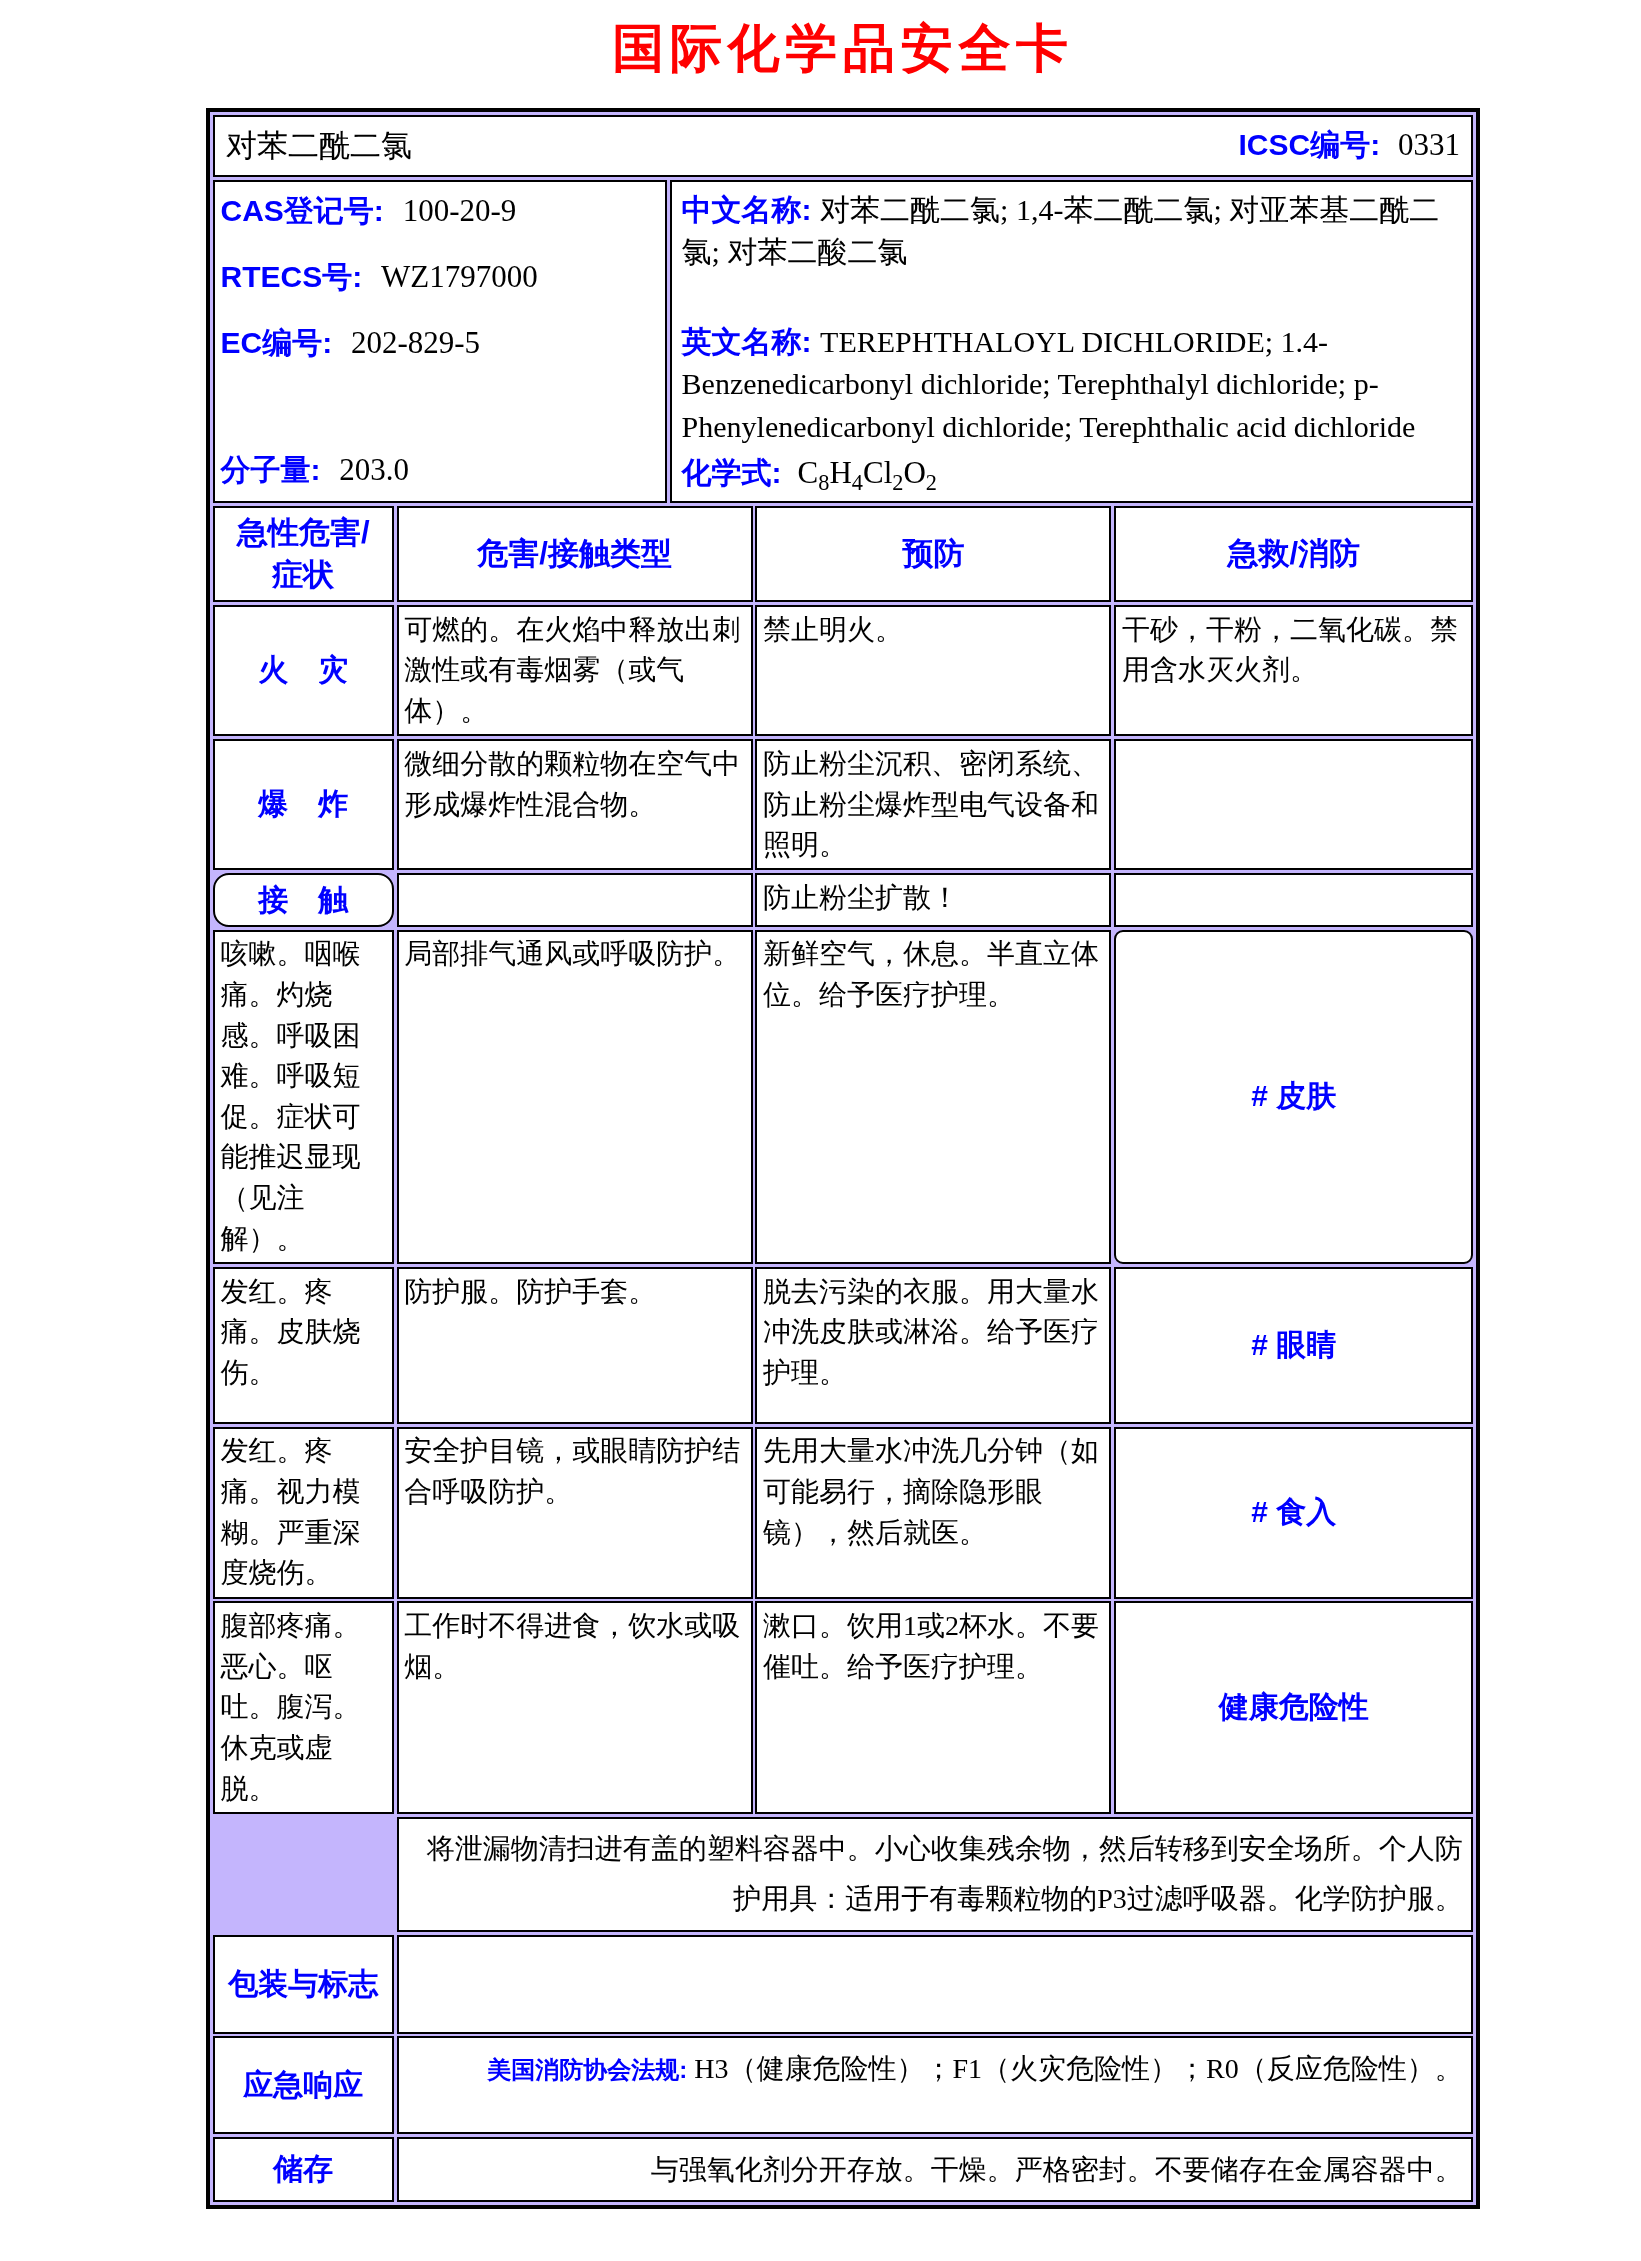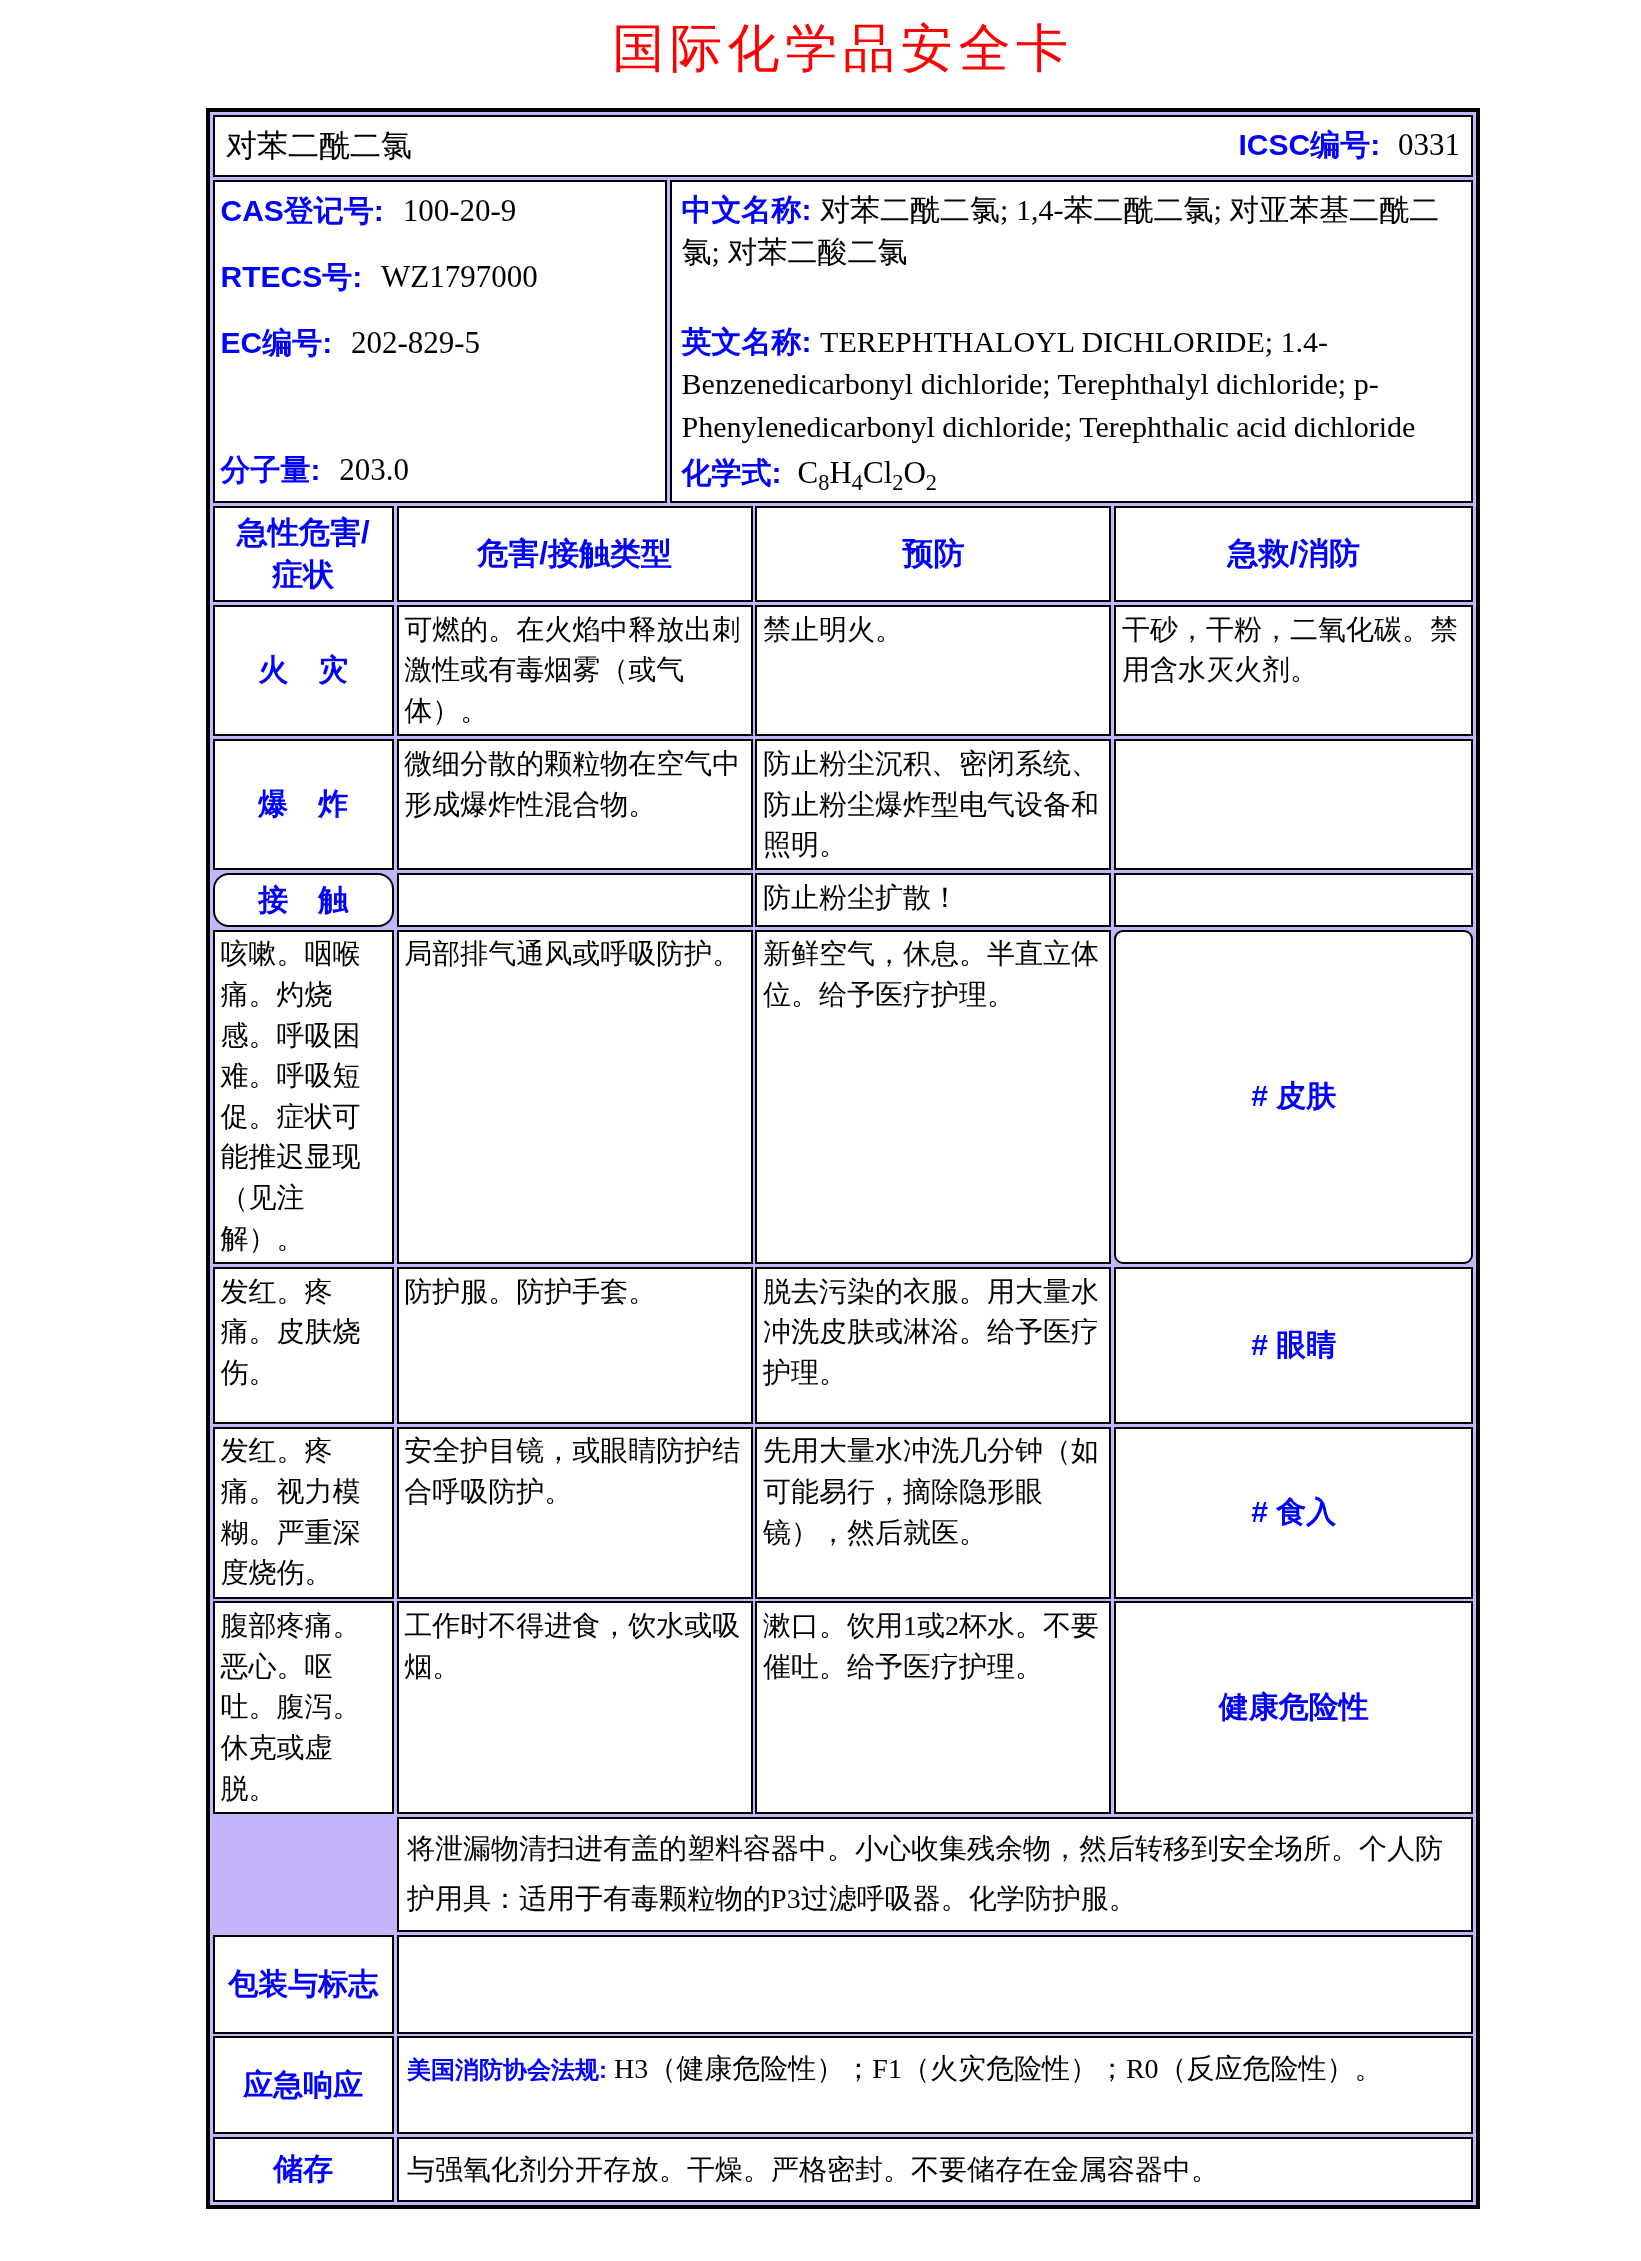--- a/index.html
+++ b/index.html
@@ -9,21 +9,21 @@
     min-height: 2261px;
     font-family: "Liberation Serif", "DejaVu Serif", serif;
     color: #000000;
   }
   .page { padding-top: 14px; }
   .title {
     width: 1274px;
     margin-left: 206px;
     text-align: center;
     font-family: "Liberation Serif", "DejaVu Serif", serif;
-    font-weight: normal;
+    font-weight: bold;
     font-size: 52px;
     letter-spacing: 5.7px;
     color: #ff0000;
     margin-bottom: 24px;
     white-space: nowrap;
   }
   .card {
     width: 1274px;
     margin-left: 206px;
     border: 4.3px solid #000000;
@@ -107,21 +107,21 @@
     font-size: 30px;
     white-space: nowrap;
     padding: 4.3px 2.8px;
   }
   .txt {
     font-size: 28px;
     line-height: 1.45;
     padding: 2.8px 5.7px;
     vertical-align: top;
   }
-  .txt.wide { grid-column: 2 / 5; line-height: 1.78; padding: 5.7px 8.5px; }
+  .txt.wide { grid-column: 2 / 5; line-height: 1.78; padding: 5.7px 8.5px; text-align: right; }
   .txt .lbl { font-size: 24px; }
 
   
   .rh-fire   { min-height: 126px; }
   .rh-expl   { min-height: 123px; }
   .rh-contact{ min-height: 47px; border-radius: 16px;  }
   .rh-inhale { min-height: 150px; }
   .rh-skin   { min-height: 130px; border-radius: 9px; }
   .rh-eyes   { min-height: 157px; }
   .rh-ingest { min-height: 105px; }

